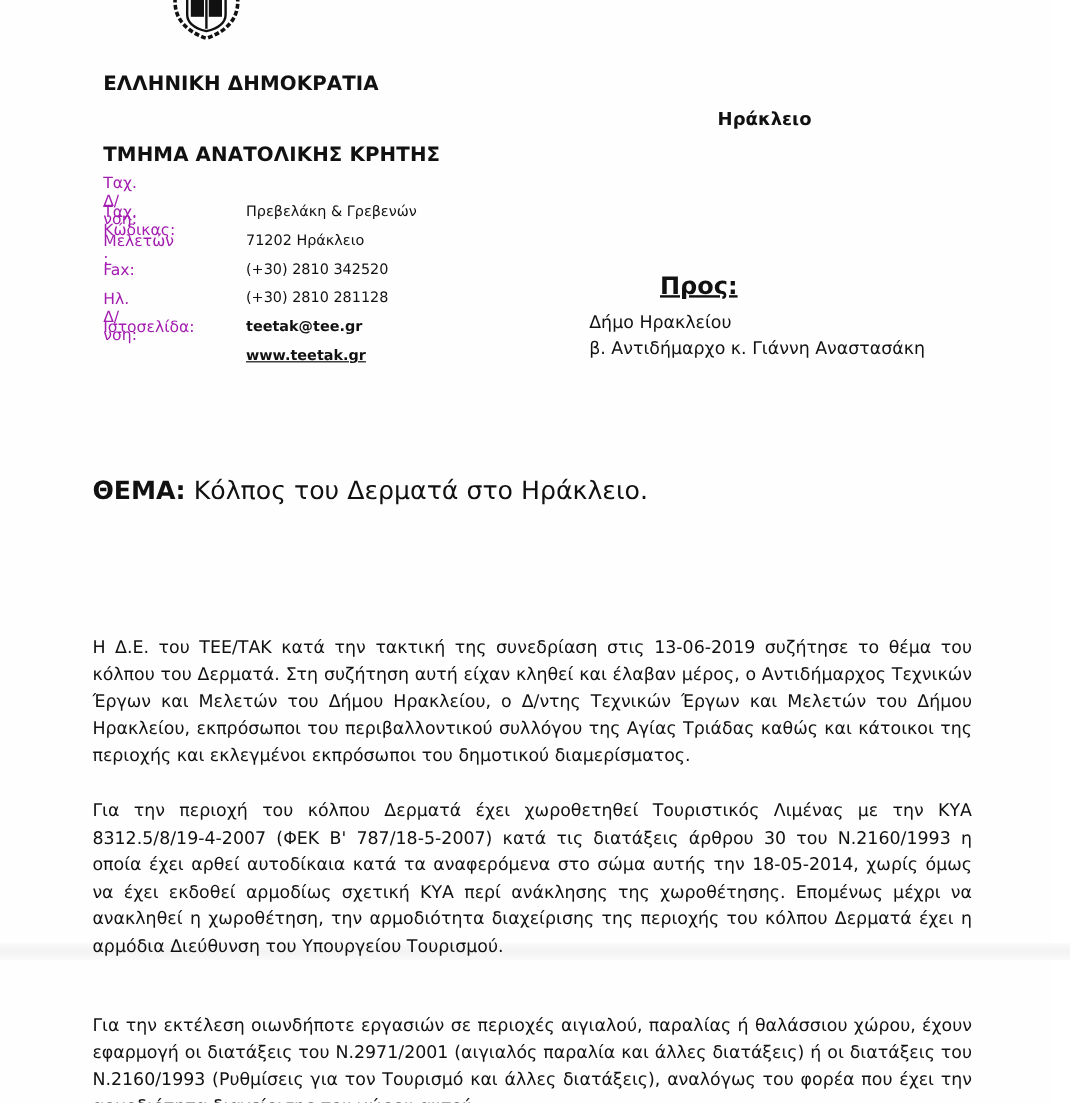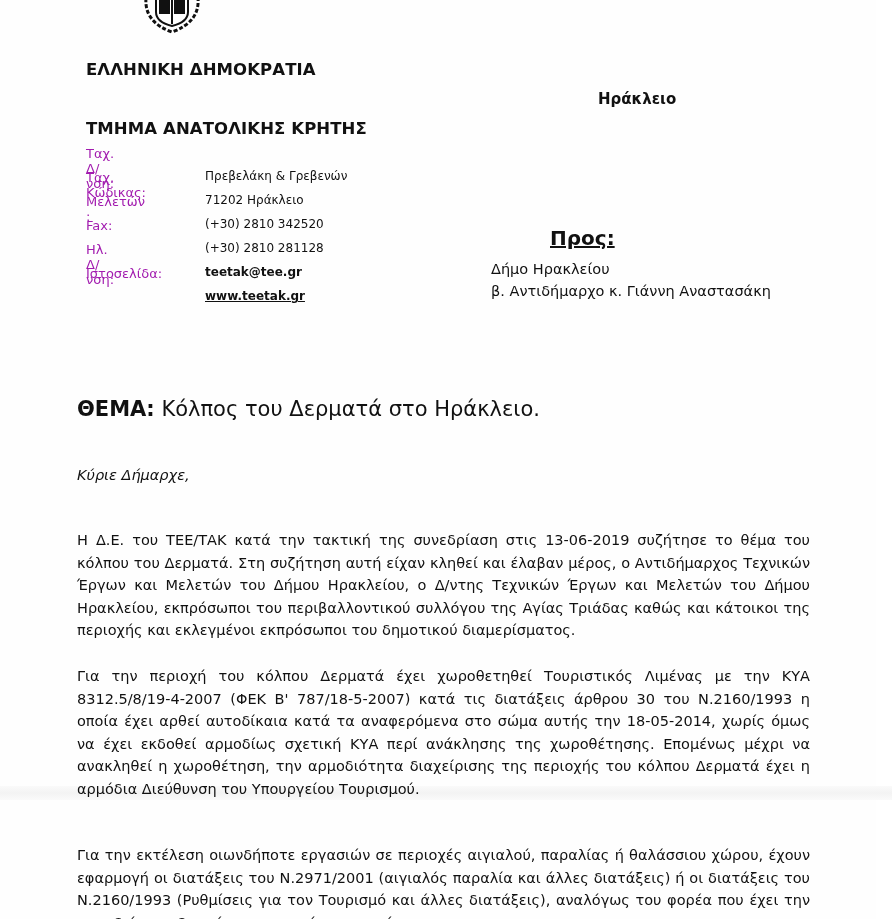--- a/index.html
+++ b/index.html
@@ -91,19 +91,18 @@
 
   <div class="to-label">Προς:</div>
   <div class="recipients">
     <div>Δήμο Ηρακλείου</div>
     <div>β. Αντιδήμαρχο κ. Γιάννη Αναστασάκη</div>
   </div>
 
   <div class="subject"><span class="subject-label">ΘΕΜΑ:</span><span> Κόλπος του Δερματά στο Ηράκλειο.</span></div>
 
   <div class="salutation">
-    <div>Κύριε Δήμαρχε,</div>
   </div>
 
   <div class="para para-1">Η Δ.Ε. του ΤΕΕ/ΤΑΚ κατά την τακτική της συνεδρίαση στις 13-06-2019 συζήτησε το θέμα του κόλπου του Δερματά. Στη συζήτηση αυτή είχαν κληθεί και έλαβαν μέρος, ο Αντιδήμαρχος Τεχνικών Έργων και Μελετών του Δήμου Ηρακλείου, ο Δ/ντης Τεχνικών Έργων και Μελετών του Δήμου Ηρακλείου, εκπρόσωποι του περιβαλλοντικού συλλόγου της Αγίας Τριάδας καθώς και κάτοικοι της περιοχής και εκλεγμένοι εκπρόσωποι του δημοτικού διαμερίσματος.</div>
   <div class="para para-2">Για την περιοχή του κόλπου Δερματά έχει χωροθετηθεί Τουριστικός Λιμένας με την ΚΥΑ 8312.5/8/19-4-2007 (ΦΕΚ Β' 787/18-5-2007) κατά τις διατάξεις άρθρου 30 του Ν.2160/1993 η οποία έχει αρθεί αυτοδίκαια κατά τα αναφερόμενα στο σώμα αυτής την 18-05-2014, χωρίς όμως να έχει εκδοθεί αρμοδίως σχετική ΚΥΑ περί ανάκλησης της χωροθέτησης. Επομένως μέχρι να ανακληθεί η χωροθέτηση, την αρμοδιότητα διαχείρισης της περιοχής του κόλπου Δερματά έχει η αρμόδια Διεύθυνση του Υπουργείου Τουρισμού.</div>
   <div class="para para-3">Για την εκτέλεση οιωνδήποτε εργασιών σε περιοχές αιγιαλού, παραλίας ή θαλάσσιου χώρου, έχουν εφαρμογή οι διατάξεις του Ν.2971/2001 (αιγιαλός παραλία και άλλες διατάξεις) ή οι διατάξεις του Ν.2160/1993 (Ρυθμίσεις για τον Τουρισμό και άλλες διατάξεις), αναλόγως του φορέα που έχει την αρμοδιότητα διαχείρισης του χώρου αυτού.</div>
 </div>
 
 </body></html>

